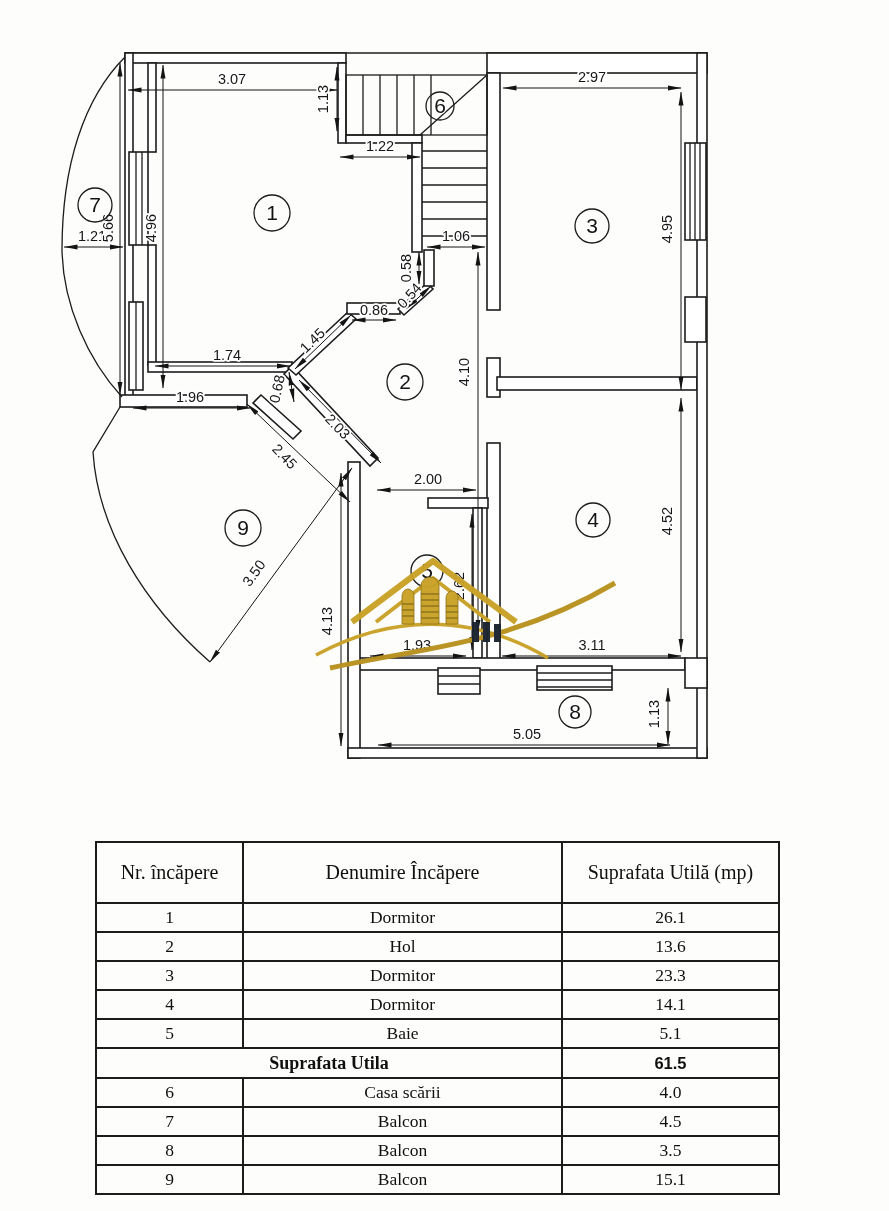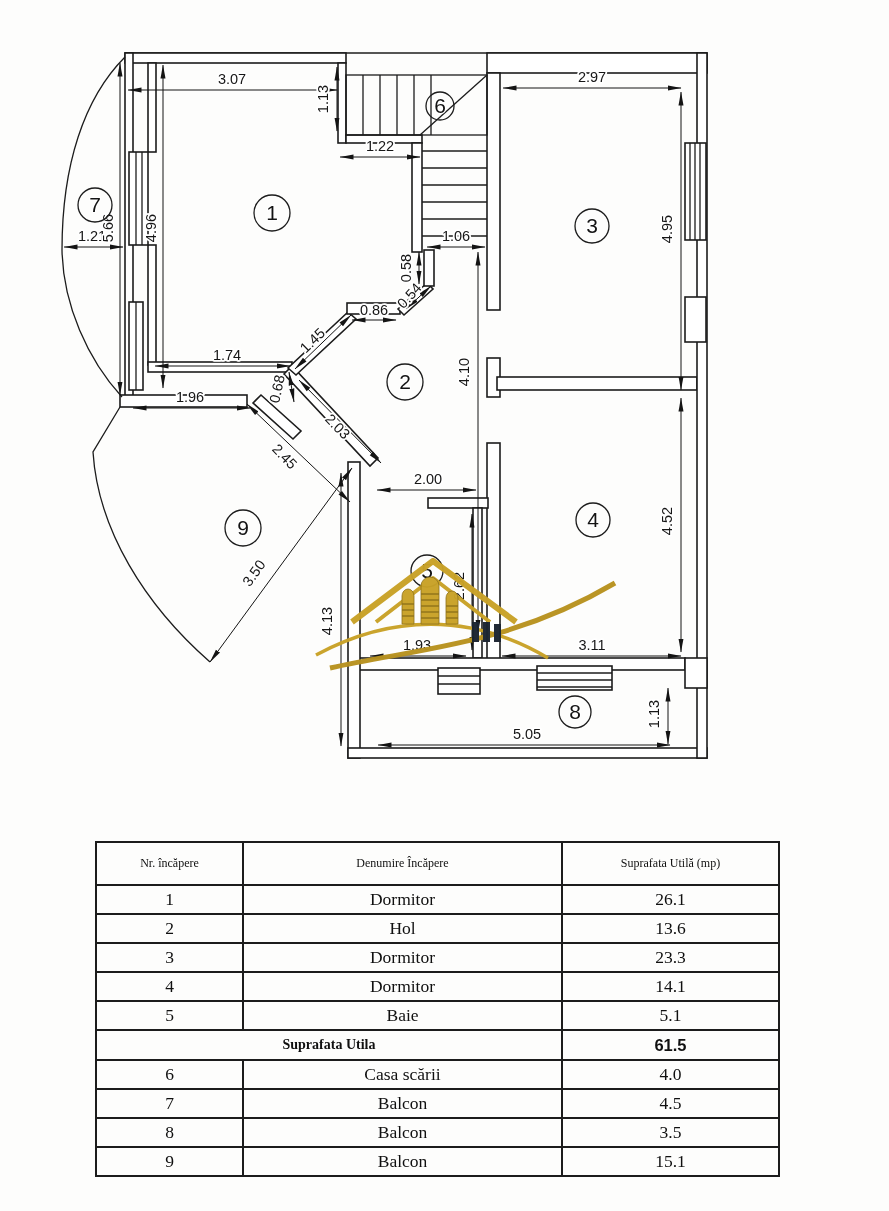--- a/index.html
+++ b/index.html
@@ -8,24 +8,24 @@
   svg text{font-family:"Liberation Sans",sans-serif;}
   .dim{font-size:14.5px;fill:#161616;paint-order:stroke;stroke:#ffffff;stroke-width:3.5px;stroke-linejoin:round;text-anchor:middle;}
   .roomnum{font-size:21px;fill:#131313;text-anchor:middle;paint-order:stroke;stroke:#fff;stroke-width:2px;}
   .wall{fill:#ffffff;stroke:#1c1c1c;stroke-width:1.6;}
   .thin{fill:none;stroke:#1c1c1c;stroke-width:1.3;}
   .dimline{stroke:#141414;stroke-width:1;fill:none;marker-start:url(#arw);marker-end:url(#arw);}
   
   .areas-table{position:absolute;left:95px;top:841px;width:677px;border-collapse:collapse;table-layout:fixed;
     font-family:"Liberation Serif",serif;font-size:17.5px;color:#101010;}
   .areas-table td,.areas-table th{border:2px solid #1c1c1c;text-align:center;vertical-align:middle;padding:0;font-weight:normal;}
-  .areas-table .hdr{height:43px;font-size:12px;}
+  .areas-table .hdr{height:61px;font-size:20px;}
   .areas-table .row{height:29px;}
   .areas-table .sumrow{height:30px;}
-  .areas-table .sumlabel{font-weight:bold;font-size:14px;margin-top:30px;}
+  .areas-table .sumlabel{font-weight:bold;font-size:18px;margin-top:30px;}
   .areas-table .sumval{font-weight:bold;font-family:"Liberation Sans",sans-serif;font-size:16.5px;}
   .c1{width:145px;} .c2{width:317px;font-family:Liberation Serif, serif;} .c3{width:215px;}
 </style>
 </head>
 <body>
 
 <div class="page">
 
   <svg width="889" height="800" viewBox="0 0 889 800">
     <defs>

